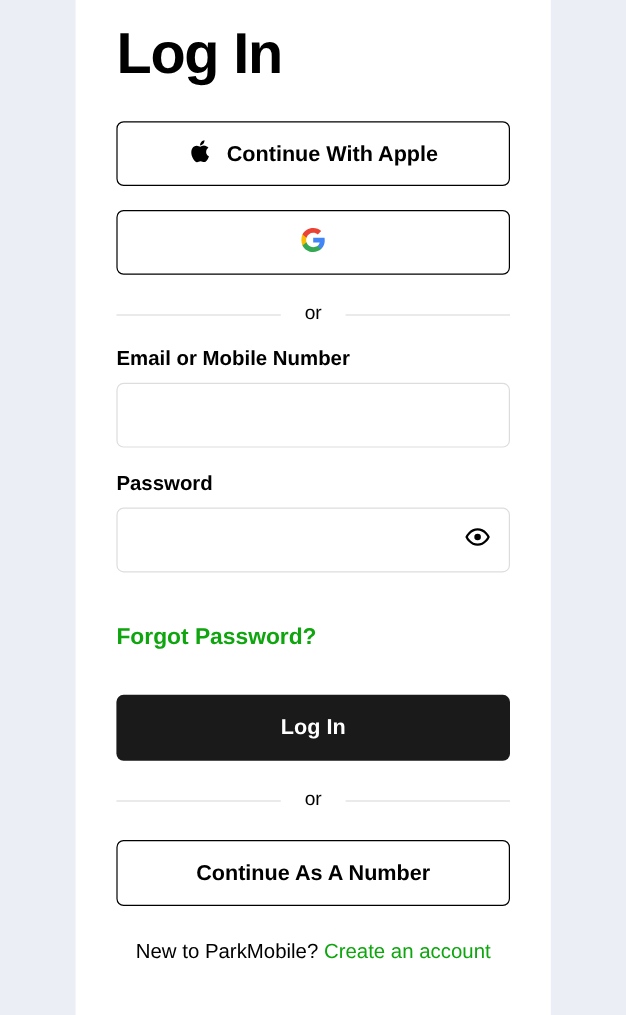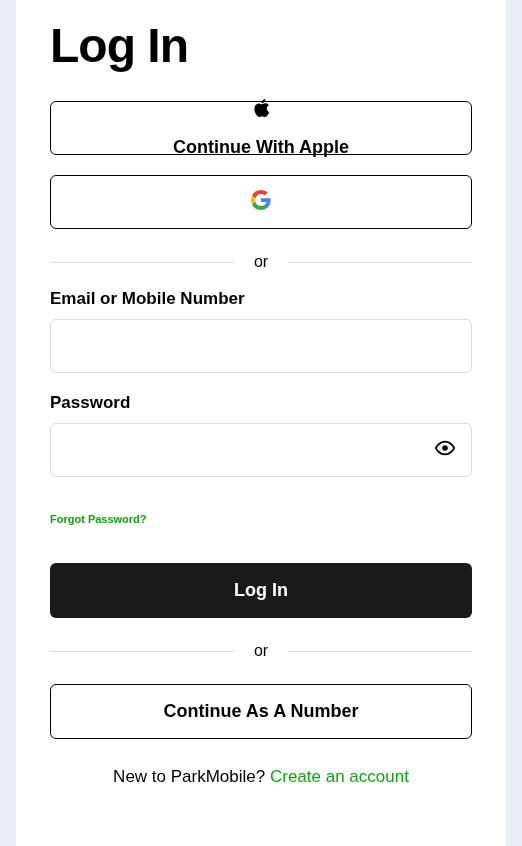--- a/index.html
+++ b/index.html
@@ -10,21 +10,21 @@
     body {
       font-family: -apple-system, BlinkMacSystemFont, "Segoe UI", Helvetica, Arial, sans-serif;
       background: #ebeef5;
       width: 522px;
       height: 846px;
       display: flex;
       justify-content: center;
     }
     .card {
       background: #fff;
-      width: 490px;
+      width: 396px;
       padding: 18px 34px 54px 34px;
     }
     .title {
       font-size: 48px;
       font-weight: 800;
       letter-spacing: -1px;
       color: #000;
       margin-bottom: 28px;
     }
     .oauth-btn {
@@ -35,21 +35,20 @@
       border-radius: 6px;
       display: flex;
       align-items: center;
       justify-content: center;
       gap: 14px;
       cursor: pointer;
       font-size: 18px;
       font-weight: 700;
       color: #000;
       margin-bottom: 20px;
-      flex-direction: column;
     }
     .oauth-btn:last-of-type {
       margin-bottom: 0;
     }
     .divider {
       display: flex;
       align-items: center;
       margin: 22px 0;
       gap: 20px;
     }
@@ -86,26 +85,26 @@
     }
     .eye-icon {
       position: absolute;
       right: 16px;
       top: 50%;
       transform: translateY(-50%);
       cursor: pointer;
     }
     .forgot-link {
       color: #0ea50e;
-      font-size: 11px;
+      font-size: 19px;
       font-weight: 700;
       text-decoration: none;
       cursor: pointer;
       display: inline-block;
-      margin-top: 0;
+      margin-top: 12px;
     }
     .login-btn {
       width: 100%;
       height: 55px;
       background: #1a1a1a;
       color: #fff;
       border: none;
       border-radius: 6px;
       font-size: 18px;
       font-weight: 700;

